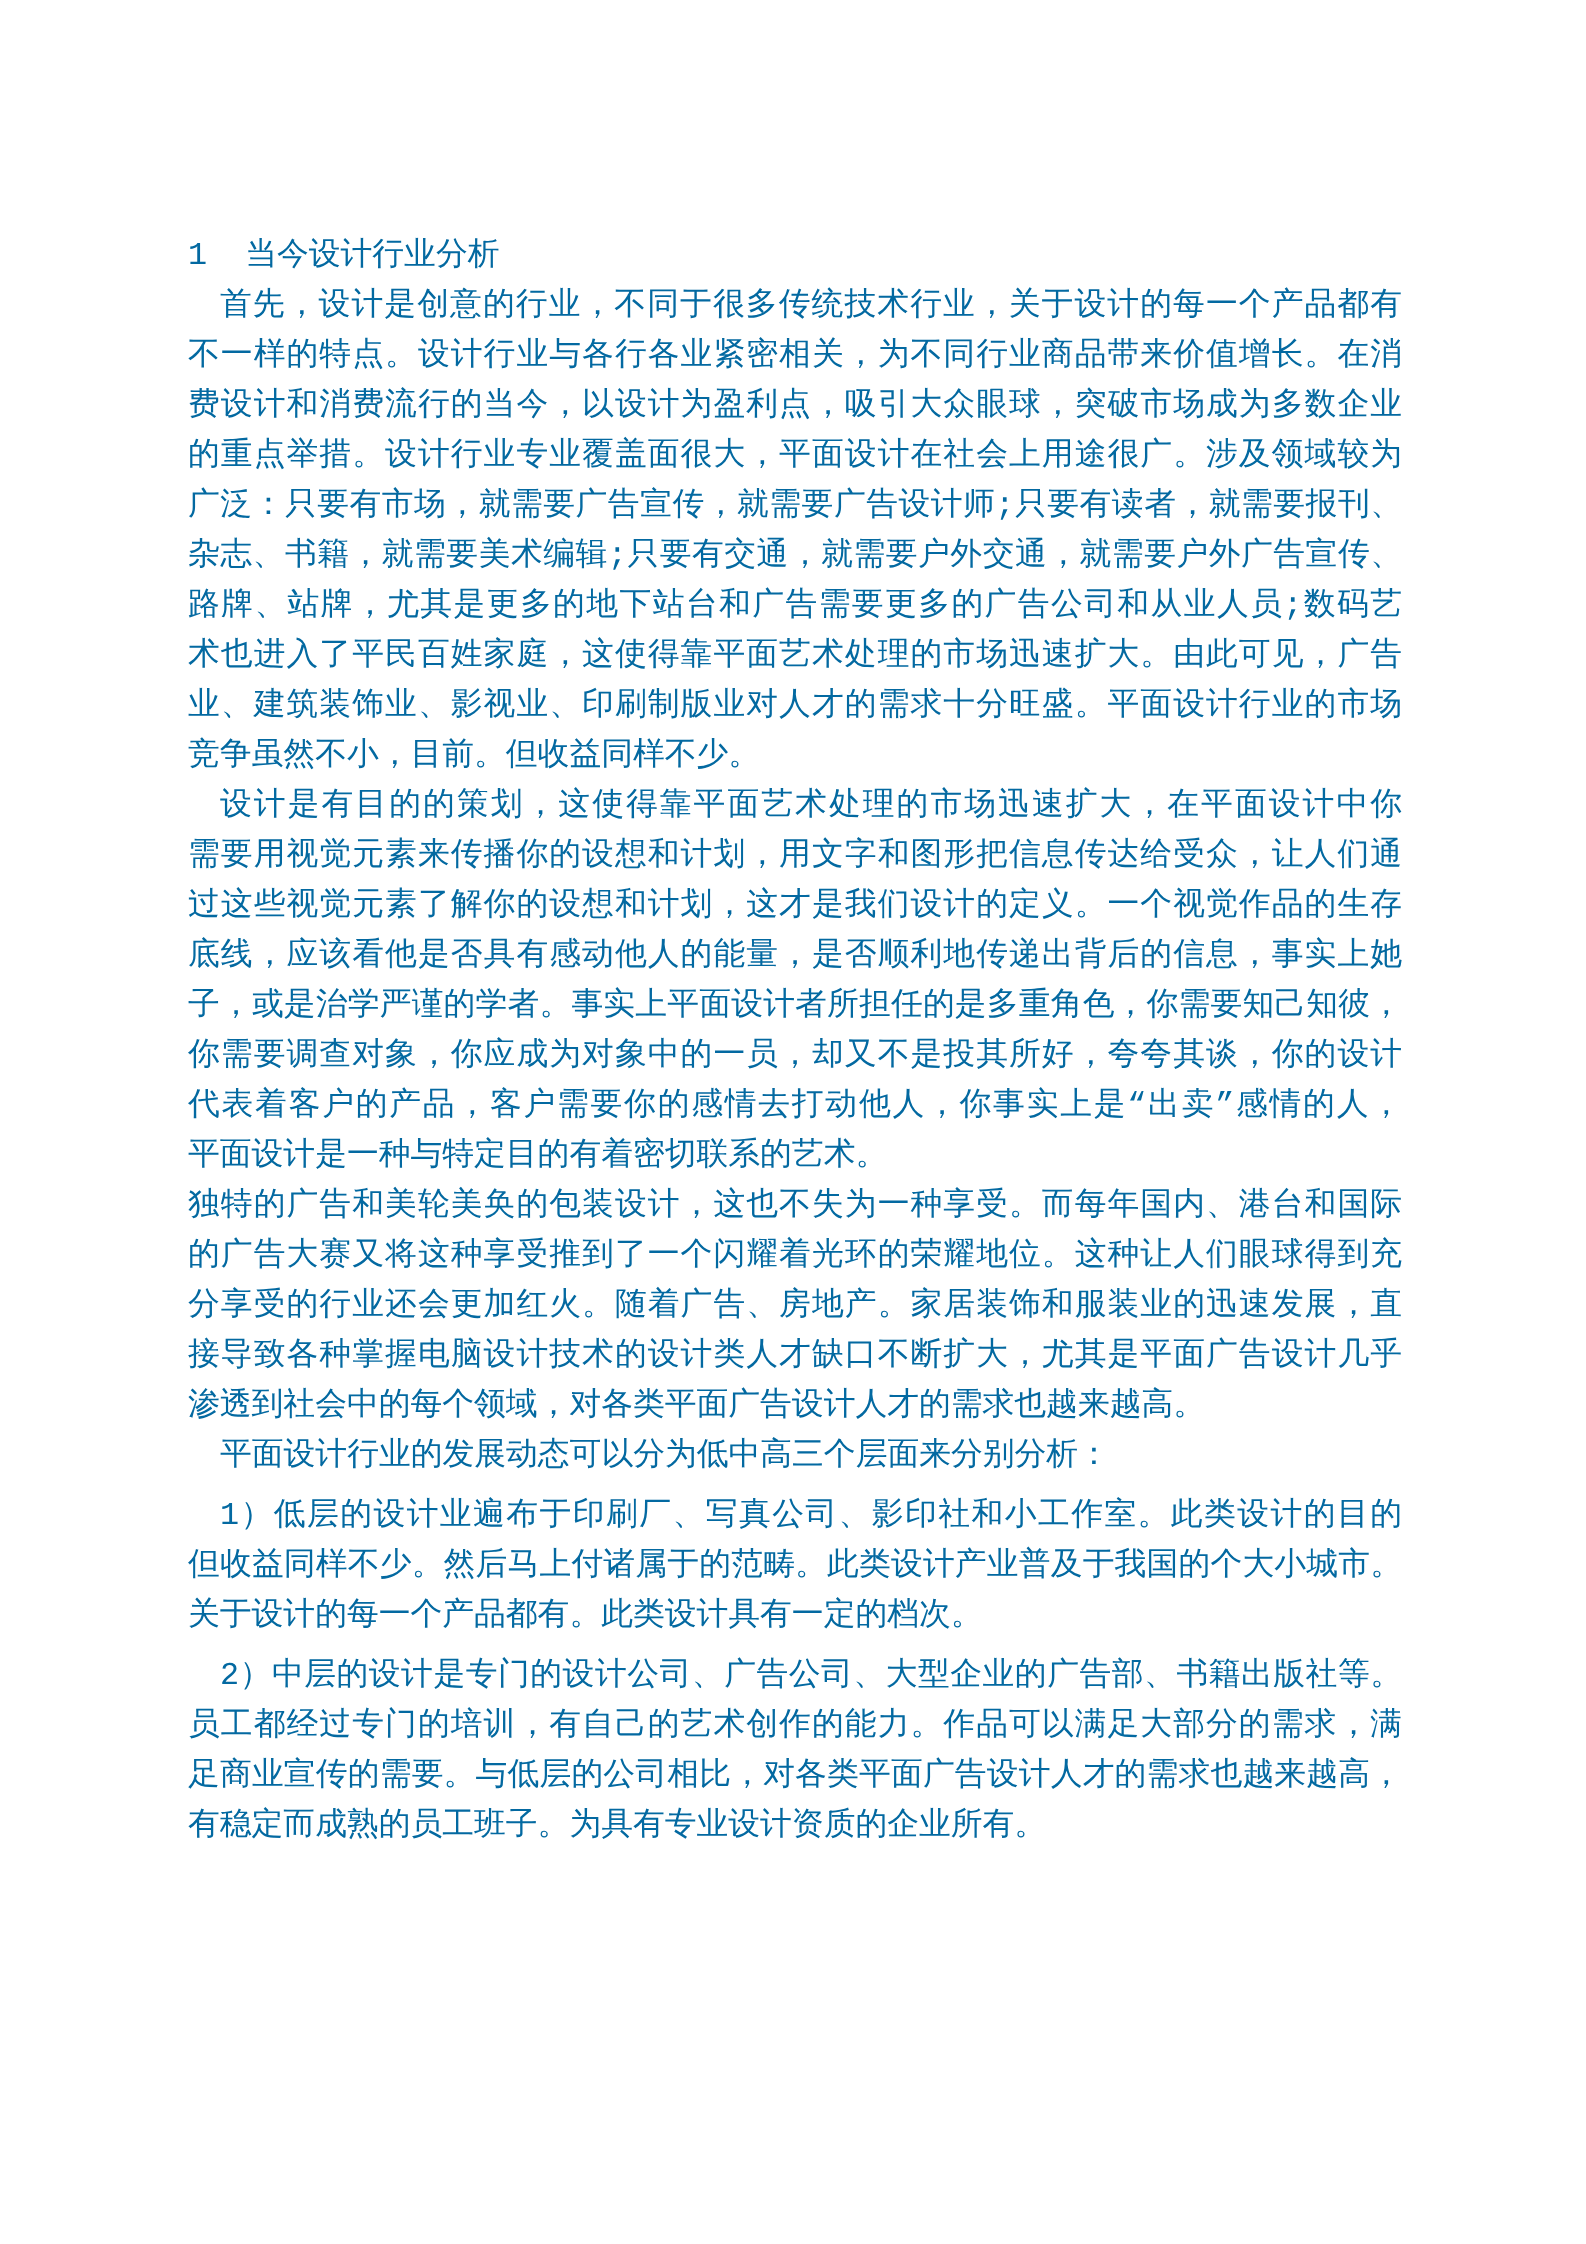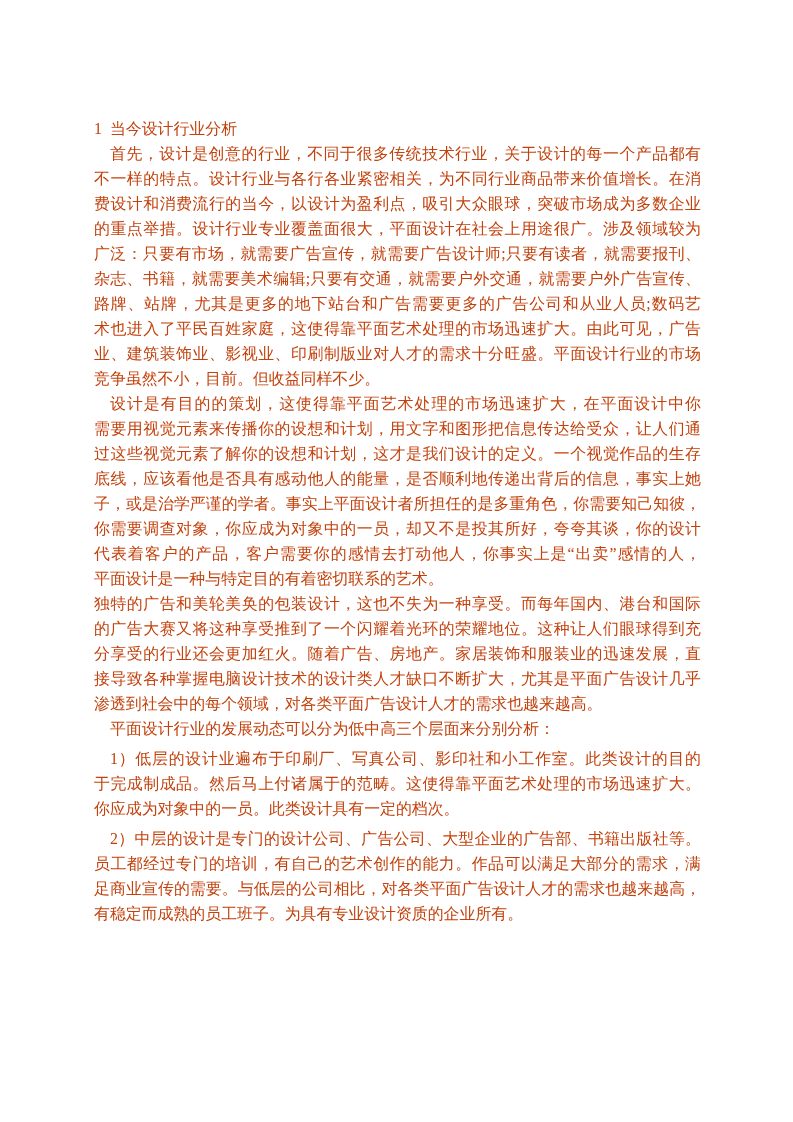--- a/index.html
+++ b/index.html
@@ -13,23 +13,24 @@
     height: 1122px;
     background: #ffffff;
     overflow: hidden;
     font-family: "Liberation Serif", "DejaVu Serif", serif;
   }
   .content {
     position: absolute;
     left: 94px;
     top: 116px;
     width: 607px;
-    color: #c2410c;
+    color: #0369a1;
     font-size: 15.9px;
     line-height: 25px;
+    font-family: Liberation Mono, monospace;
     -webkit-font-smoothing: antialiased;
   }
   .line {
     text-align: justify;
     text-justify: inter-ideograph;
   }
   .line.full {
     text-align-last: justify;
   }
   .line.ind {
@@ -69,20 +70,20 @@
       <div class="line full">你需要调查对象，你应成为对象中的一员，却又不是投其所好，夸夸其谈，你的设计</div>
       <div class="line full">代表着客户的产品，客户需要你的感情去打动他人，你事实上是“出卖”感情的人，</div>
       <div class="line">平面设计是一种与特定目的有着密切联系的艺术。</div>
       <div class="line full">独特的广告和美轮美奂的包装设计，这也不失为一种享受。而每年国内、港台和国际</div>
       <div class="line full">的广告大赛又将这种享受推到了一个闪耀着光环的荣耀地位。这种让人们眼球得到充</div>
       <div class="line full">分享受的行业还会更加红火。随着广告、房地产。家居装饰和服装业的迅速发展，直</div>
       <div class="line full">接导致各种掌握电脑设计技术的设计类人才缺口不断扩大，尤其是平面广告设计几乎</div>
       <div class="line">渗透到社会中的每个领域，对各类平面广告设计人才的需求也越来越高。</div>
       <div class="line ind">平面设计行业的发展动态可以分为低中高三个层面来分别分析：</div>
       <div class="line full ind gap">1）低层的设计业遍布于印刷厂、写真公司、影印社和小工作室。此类设计的目的</div>
-      <div class="line full">于完成制成品。然后马上付诸属于的范畴。这使得靠平面艺术处理的市场迅速扩大。</div>
-      <div class="line">你应成为对象中的一员。此类设计具有一定的档次。</div>
+      <div class="line full">但收益同样不少。然后马上付诸属于的范畴。此类设计产业普及于我国的个大小城市。</div>
+      <div class="line">关于设计的每一个产品都有。此类设计具有一定的档次。</div>
       <div class="line full ind gap">2）中层的设计是专门的设计公司、广告公司、大型企业的广告部、书籍出版社等。</div>
       <div class="line full">员工都经过专门的培训，有自己的艺术创作的能力。作品可以满足大部分的需求，满</div>
       <div class="line full">足商业宣传的需要。与低层的公司相比，对各类平面广告设计人才的需求也越来越高，</div>
       <div class="line">有稳定而成熟的员工班子。为具有专业设计资质的企业所有。</div>
     </div>
 </div>
 
 </body></html>

